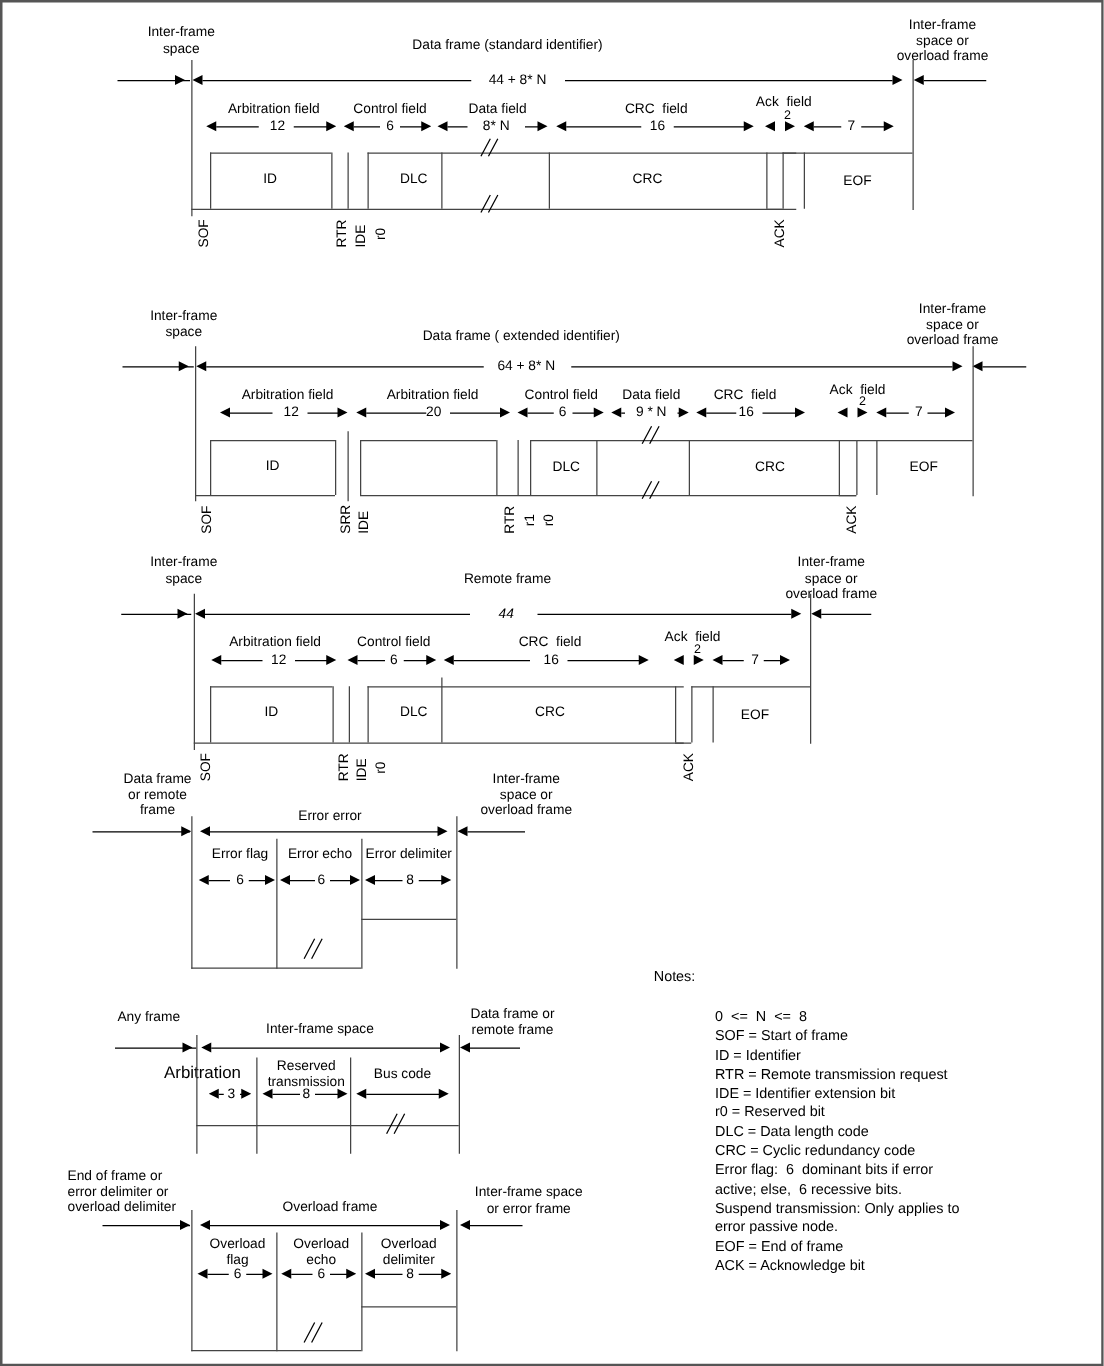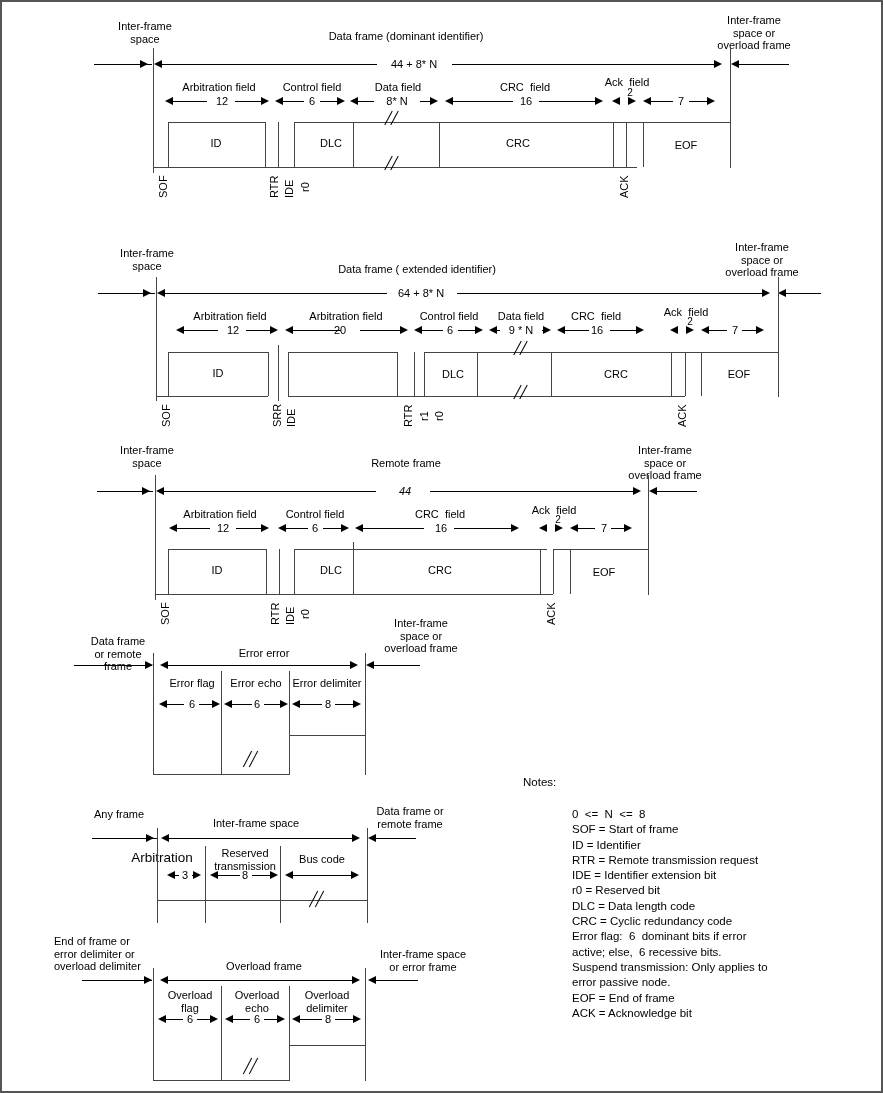--- a/index.html
+++ b/index.html
@@ -25,21 +25,21 @@
   .noteshdr{position:absolute;font-size:11.5px;}
 </style>
 </head>
 <body>
 
 <div id="page">
 
 <div>
   <div class="lbl c" style="left:143px;top:18px;">Inter-frame
 space</div>
-  <div class="lbl c" style="left:404px;top:28px;">Data frame (dominant identifier)</div>
+  <div class="lbl c" style="left:404px;top:28px;">Data frame (standard identifier)</div>
   <div class="lbl c" style="left:752px;top:12px;">Inter-frame
 space or
 overload frame</div>
 
   <div class="hline" style="left:92px;top:62px;width:58px;"></div>
   <div class="arrow r" style="left:138px;top:58px;"></div>
   <div class="arrow l" style="left:152px;top:58px;"></div>
   <div class="hline" style="left:160px;top:62px;width:215px;"></div>
   <div class="lbl c" style="left:412px;top:56px;text-align:right;">44 + 8* N</div>
   <div class="hline" style="left:450px;top:62px;width:262px;"></div>
@@ -148,21 +148,21 @@
   <div class="lbl c" style="left:684px;top:304px;">Ack  field</div>
 
   <div class="arrow l" style="left:174px;top:324px;"></div>
   <div class="hline" style="left:182px;top:328px;width:34px;"></div>
   <div class="lbl c" style="left:231px;top:322px;">12</div>
   <div class="hline" style="left:244px;top:328px;width:26px;"></div>
   <div class="arrow r" style="left:268px;top:324px;"></div>
 
   <div class="arrow l" style="left:283px;top:324px;"></div>
   <div class="hline" style="left:291px;top:328px;width:48px;"></div>
-  <div class="lbl c" style="left:338px;top:322px;">20</div>
+  <div class="lbl c" style="left:345px;top:322px;">20</div>
   <div class="hline" style="left:358px;top:328px;width:42px;"></div>
   <div class="arrow r" style="left:398px;top:324px;"></div>
 
   <div class="arrow l" style="left:412px;top:324px;"></div>
   <div class="hline" style="left:420px;top:328px;width:21px;"></div>
   <div class="lbl c" style="left:448px;top:322px;">6</div>
   <div class="hline" style="left:456px;top:328px;width:19px;"></div>
   <div class="arrow r" style="left:473px;top:324px;"></div>
 
   <div class="arrow l" style="left:487px;top:324px;"></div>
@@ -304,21 +304,21 @@
   <div class="gvline" style="left:646px;top:473px;height:120px;"></div>
 
   <div class="vlbl" style="left:157px;top:623px;">SOF</div>
   <div class="vlbl" style="left:267px;top:623px;">RTR</div>
   <div class="vlbl" style="left:282px;top:623px;">IDE</div>
   <div class="vlbl" style="left:297px;top:617px;">r0</div>
   <div class="vlbl" style="left:543px;top:623px;">ACK</div>
 </div>
 
 <div>
-  <div class="lbl c" style="left:116px;top:615px;margin-top:18px;">Data frame
+  <div class="lbl c" style="left:124px;top:615px;">Data frame
 or remote
 frame</div>
   <div class="lbl c" style="left:262px;top:645px;">Error error</div>
   <div class="lbl c" style="left:419px;top:615px;">Inter-frame
 space or
 overload frame</div>
 
   <div class="hline" style="left:72px;top:663px;width:78px;"></div>
   <div class="arrow r" style="left:143px;top:659px;"></div>
   <div class="arrow l" style="left:158px;top:659px;"></div>

